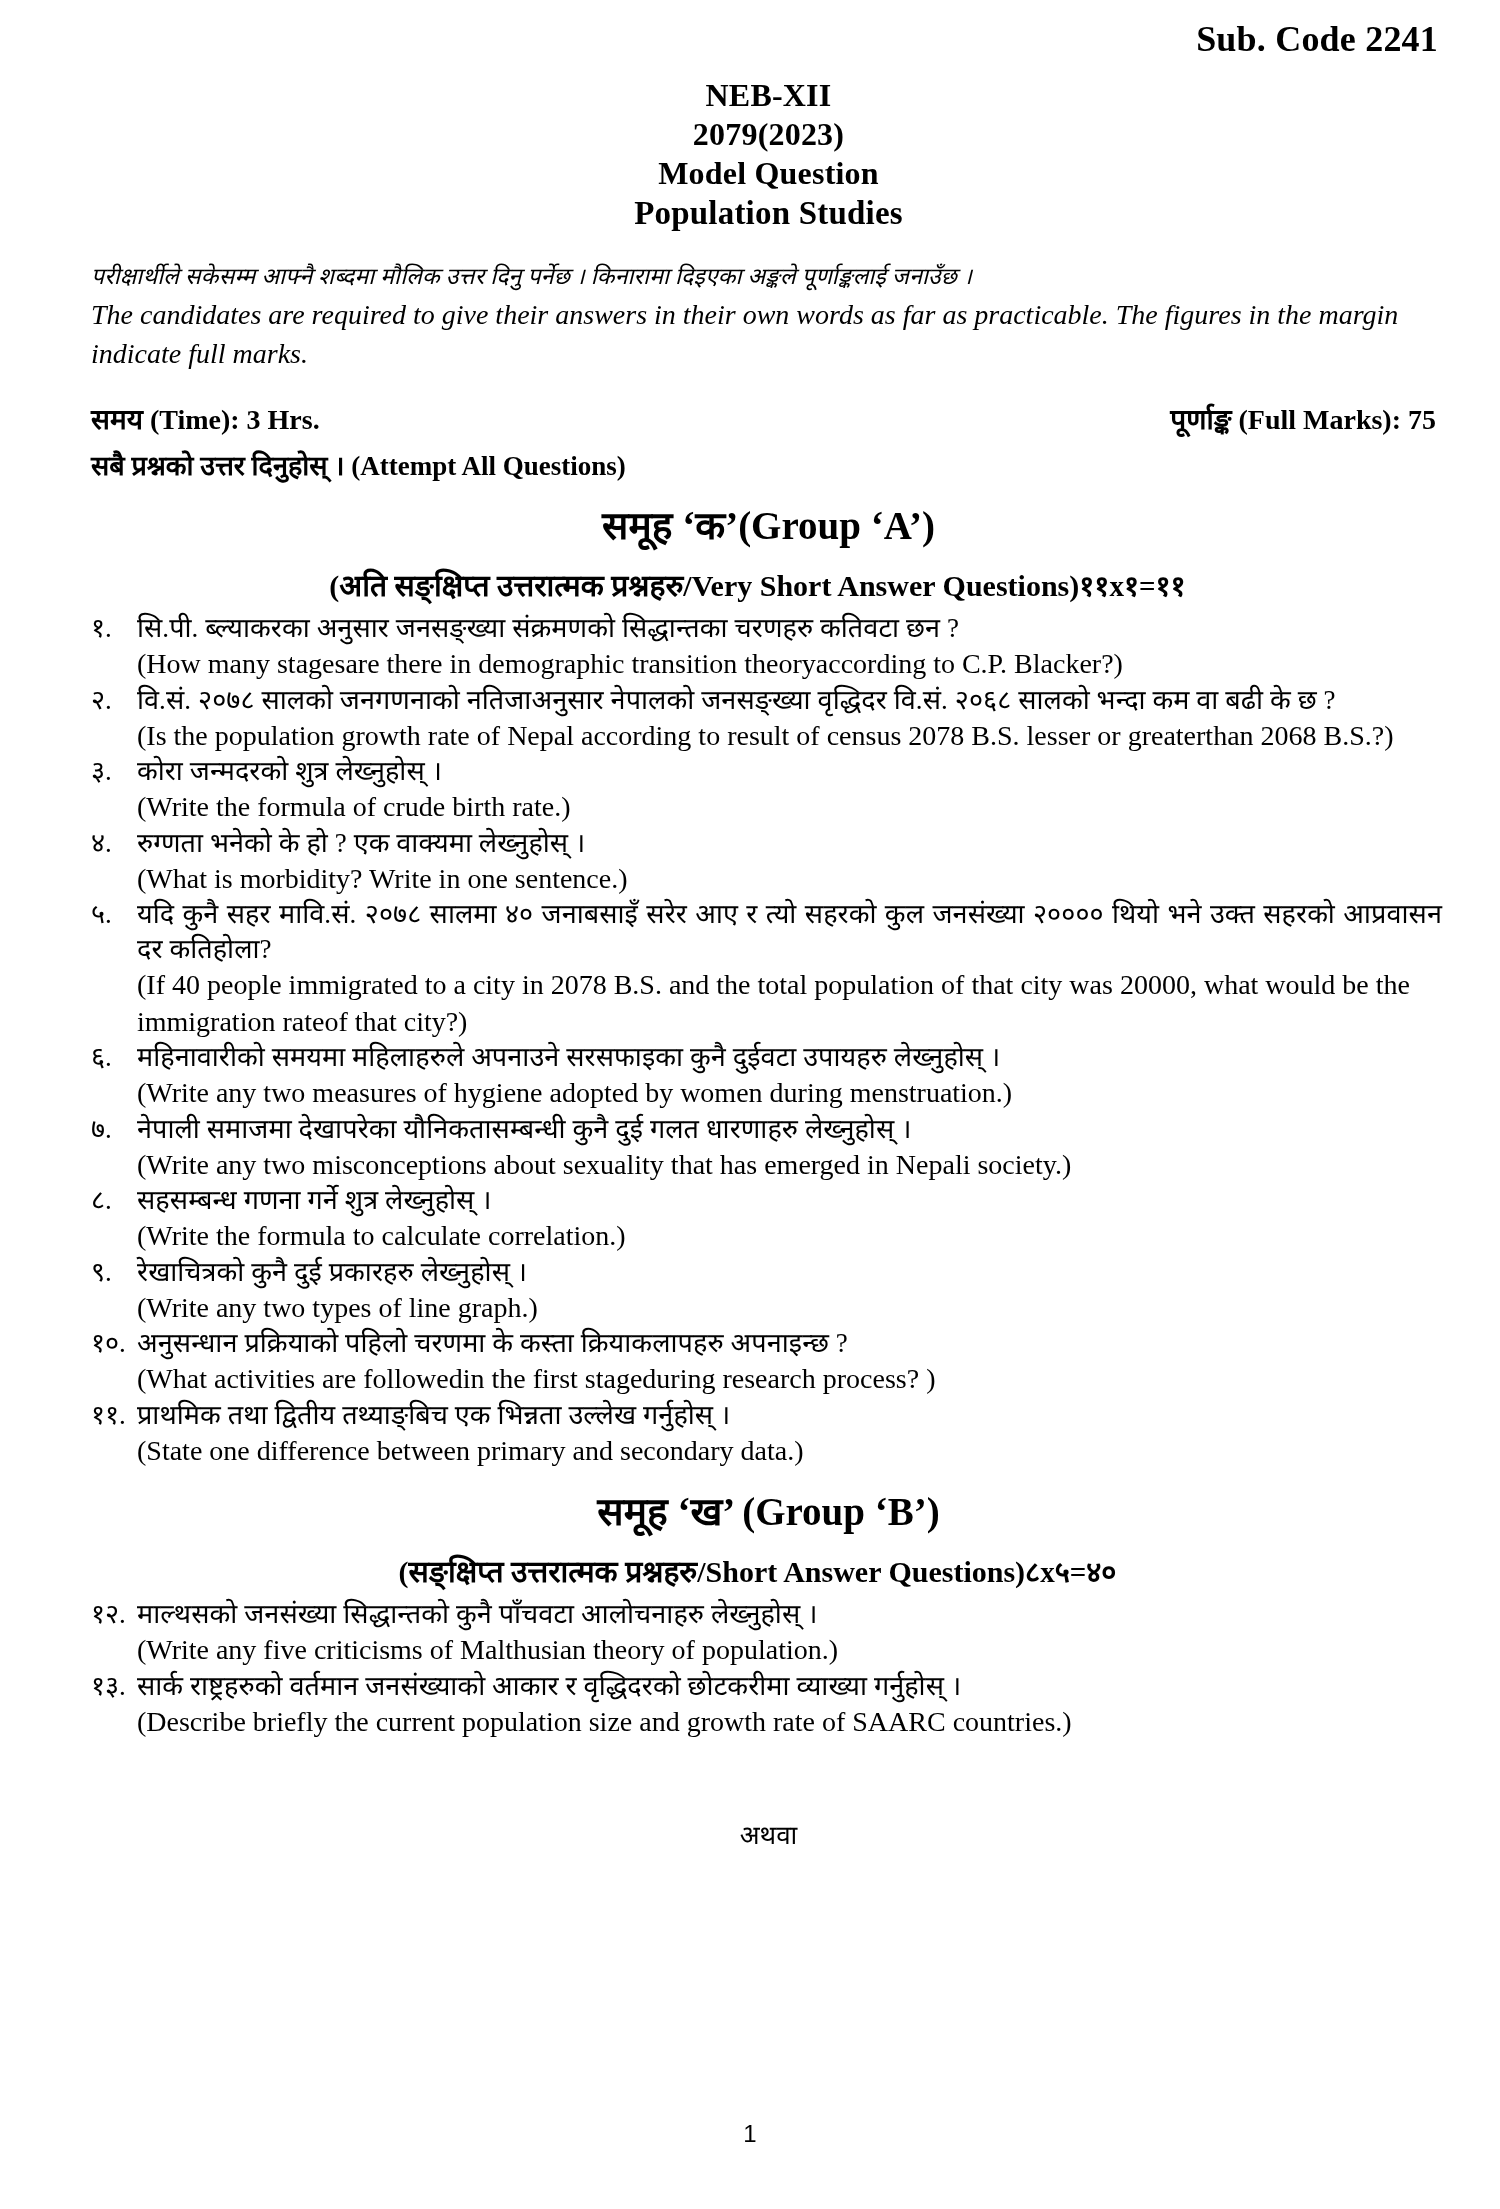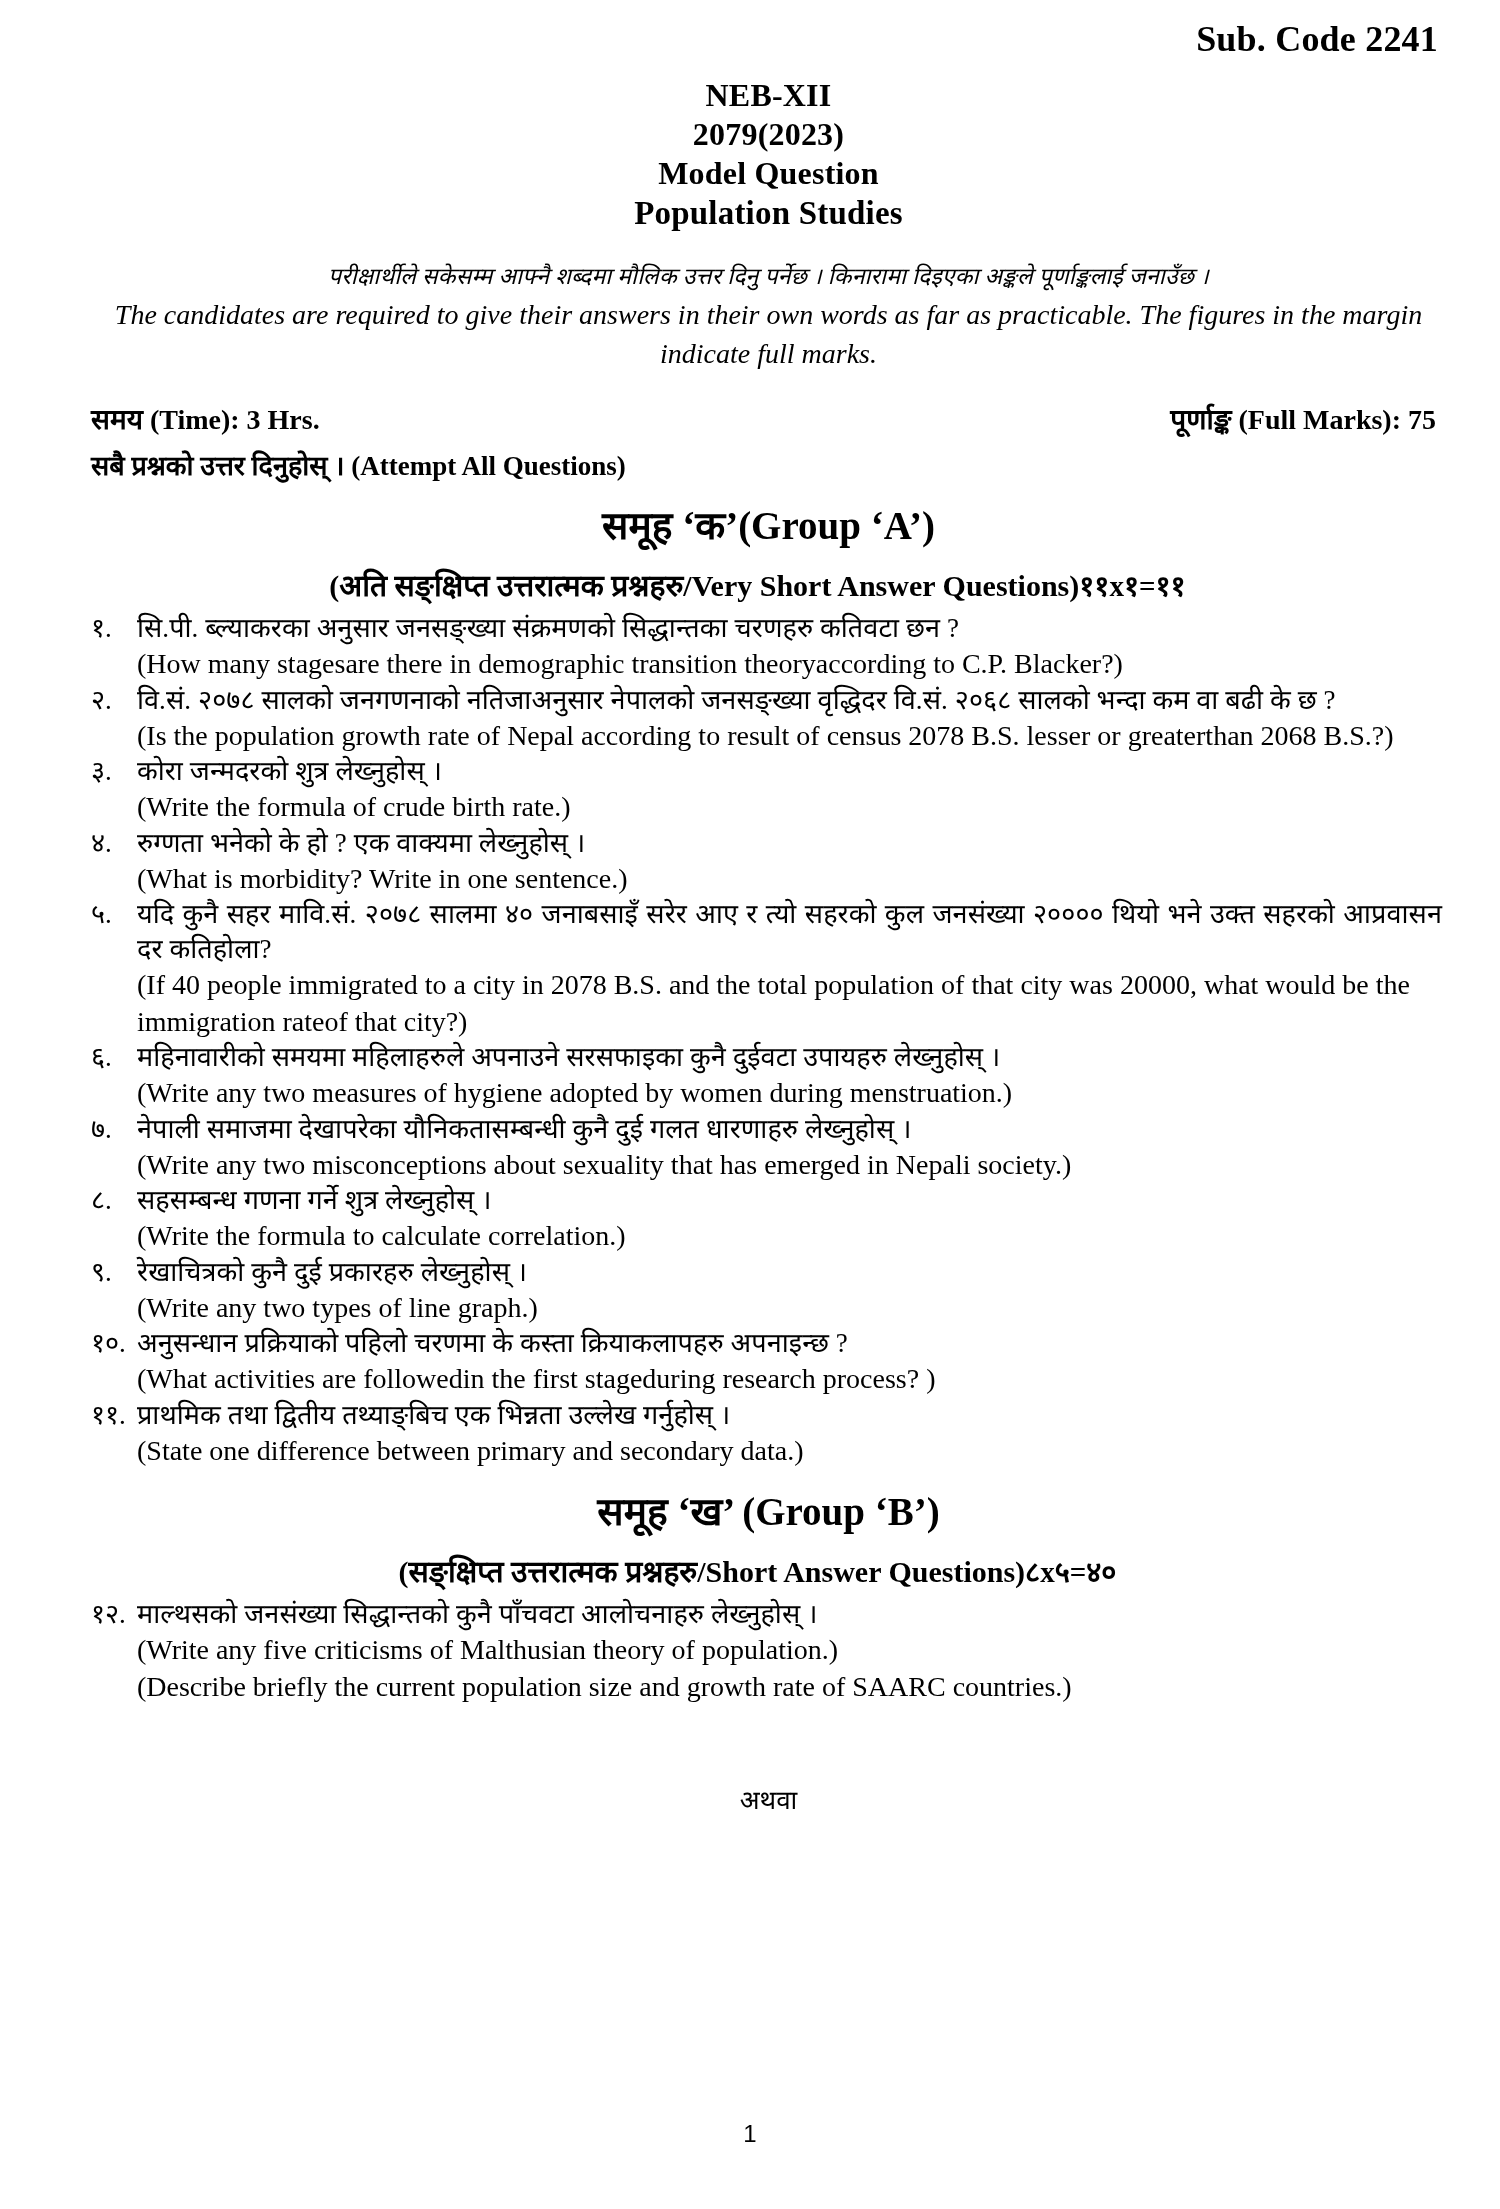--- a/index.html
+++ b/index.html
@@ -55,21 +55,21 @@
   .titleblock .t.big {
     font-size: 33px;
   }
 
   
   .instr {
     margin-top: 28px;
     font-style: italic;
     font-size: 27px;
     line-height: 1.42;
-    text-align: center;
+    text-align: left;
   }
   .instr .np {
     font-size: 23px;
     letter-spacing: .2px;
     display: block;
     margin-bottom: 2px;
   }
   .instr .en {
     display: block;
     font-size: 28px;
@@ -305,20 +305,24 @@
 
       <div class="qitem">
         <div class="qline">
           <span class="qnum">१२.</span>
           <span class="qnp">माल्थसको जनसंख्या सिद्धान्तको कुनै पाँचवटा आलोचनाहरु लेख्नुहोस् ।</span>
         </div>
         <div class="qen">(Write any five criticisms of Malthusian theory of population.)</div>
       </div>
 
       <div class="qitem">
+        <div class="qline">
+          <span class="qnum">१३.</span>
+          <span class="qnp">सार्क राष्ट्रहरुको वर्तमान जनसंख्याको आकार र वृद्धिदरको छोटकरीमा व्याख्या गर्नुहोस् ।</span>
+        </div>
         <div class="qen">(Describe briefly the current population size and growth rate of SAARC countries.)</div>
       </div>
 
     </div>
 
     <div class="alt">अथवा</div>
 
   </div>
 
   <div class="pagenum">1</div>

